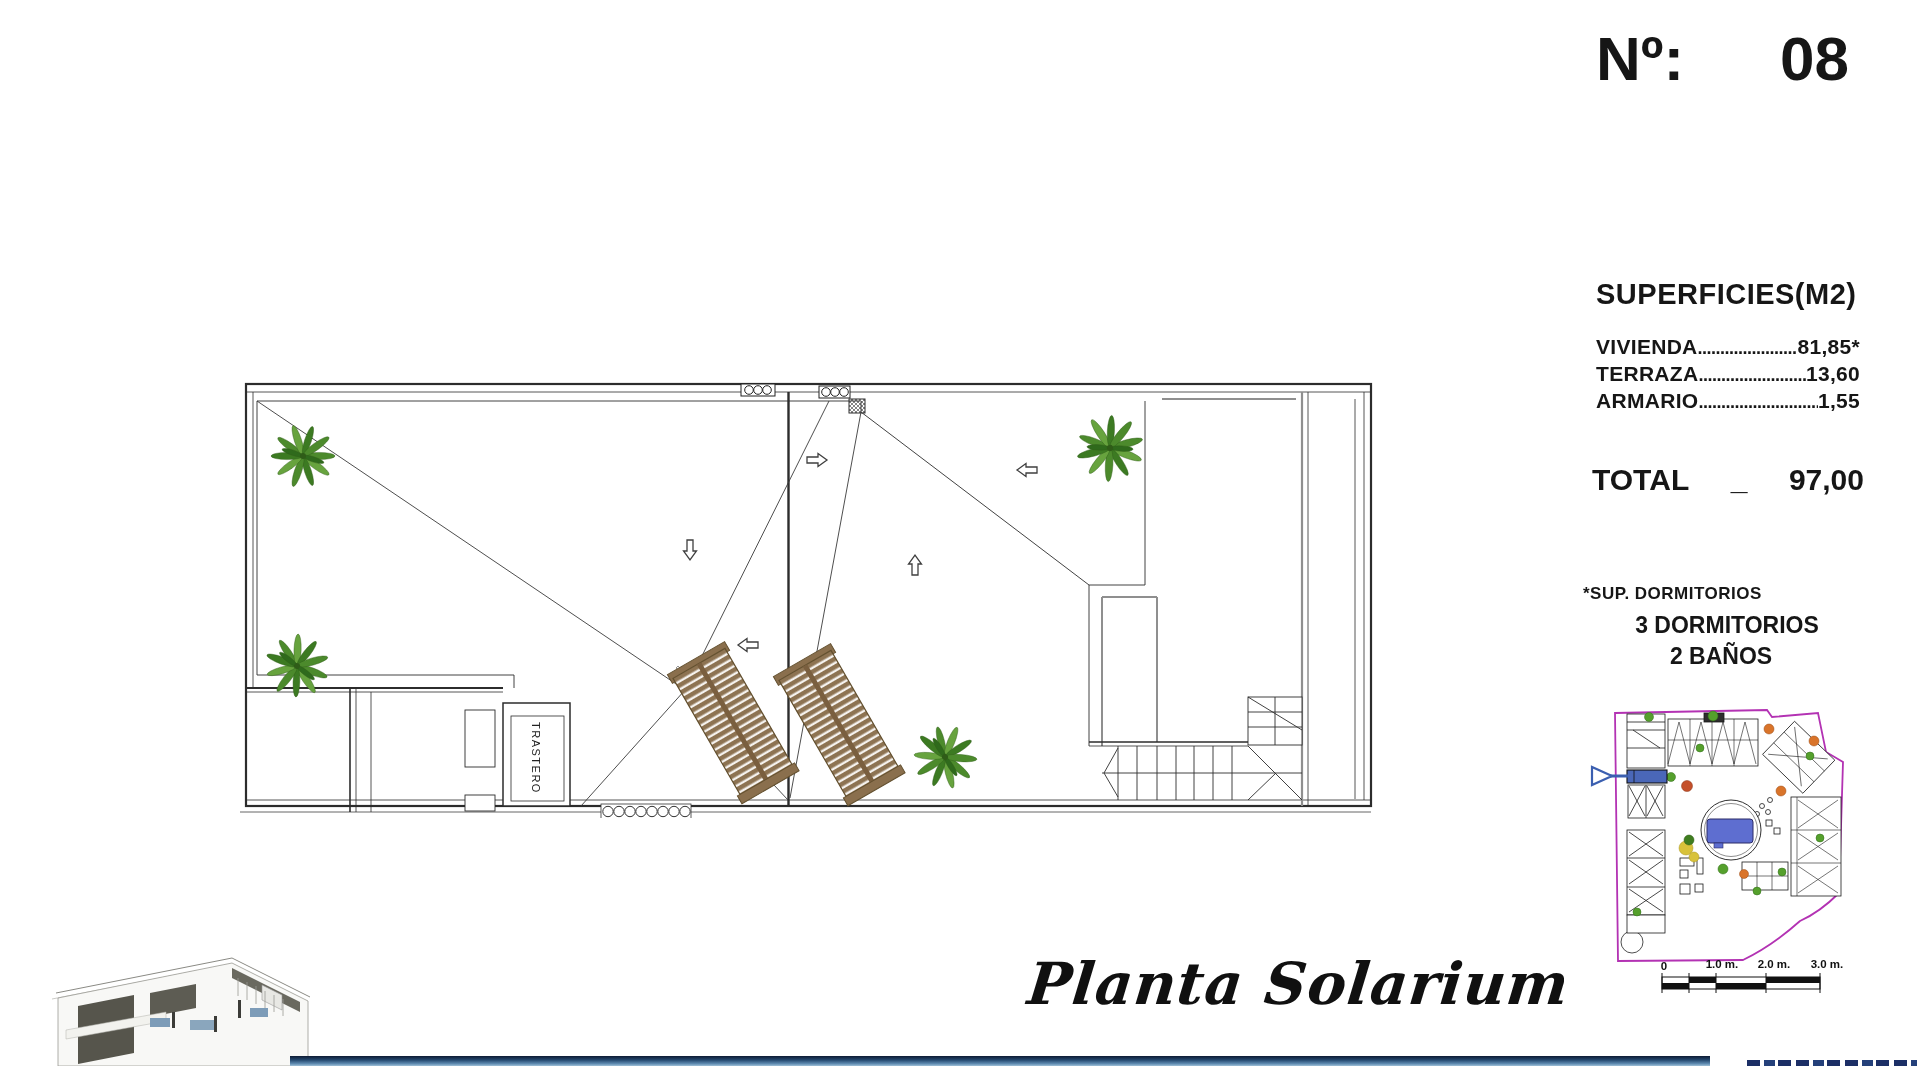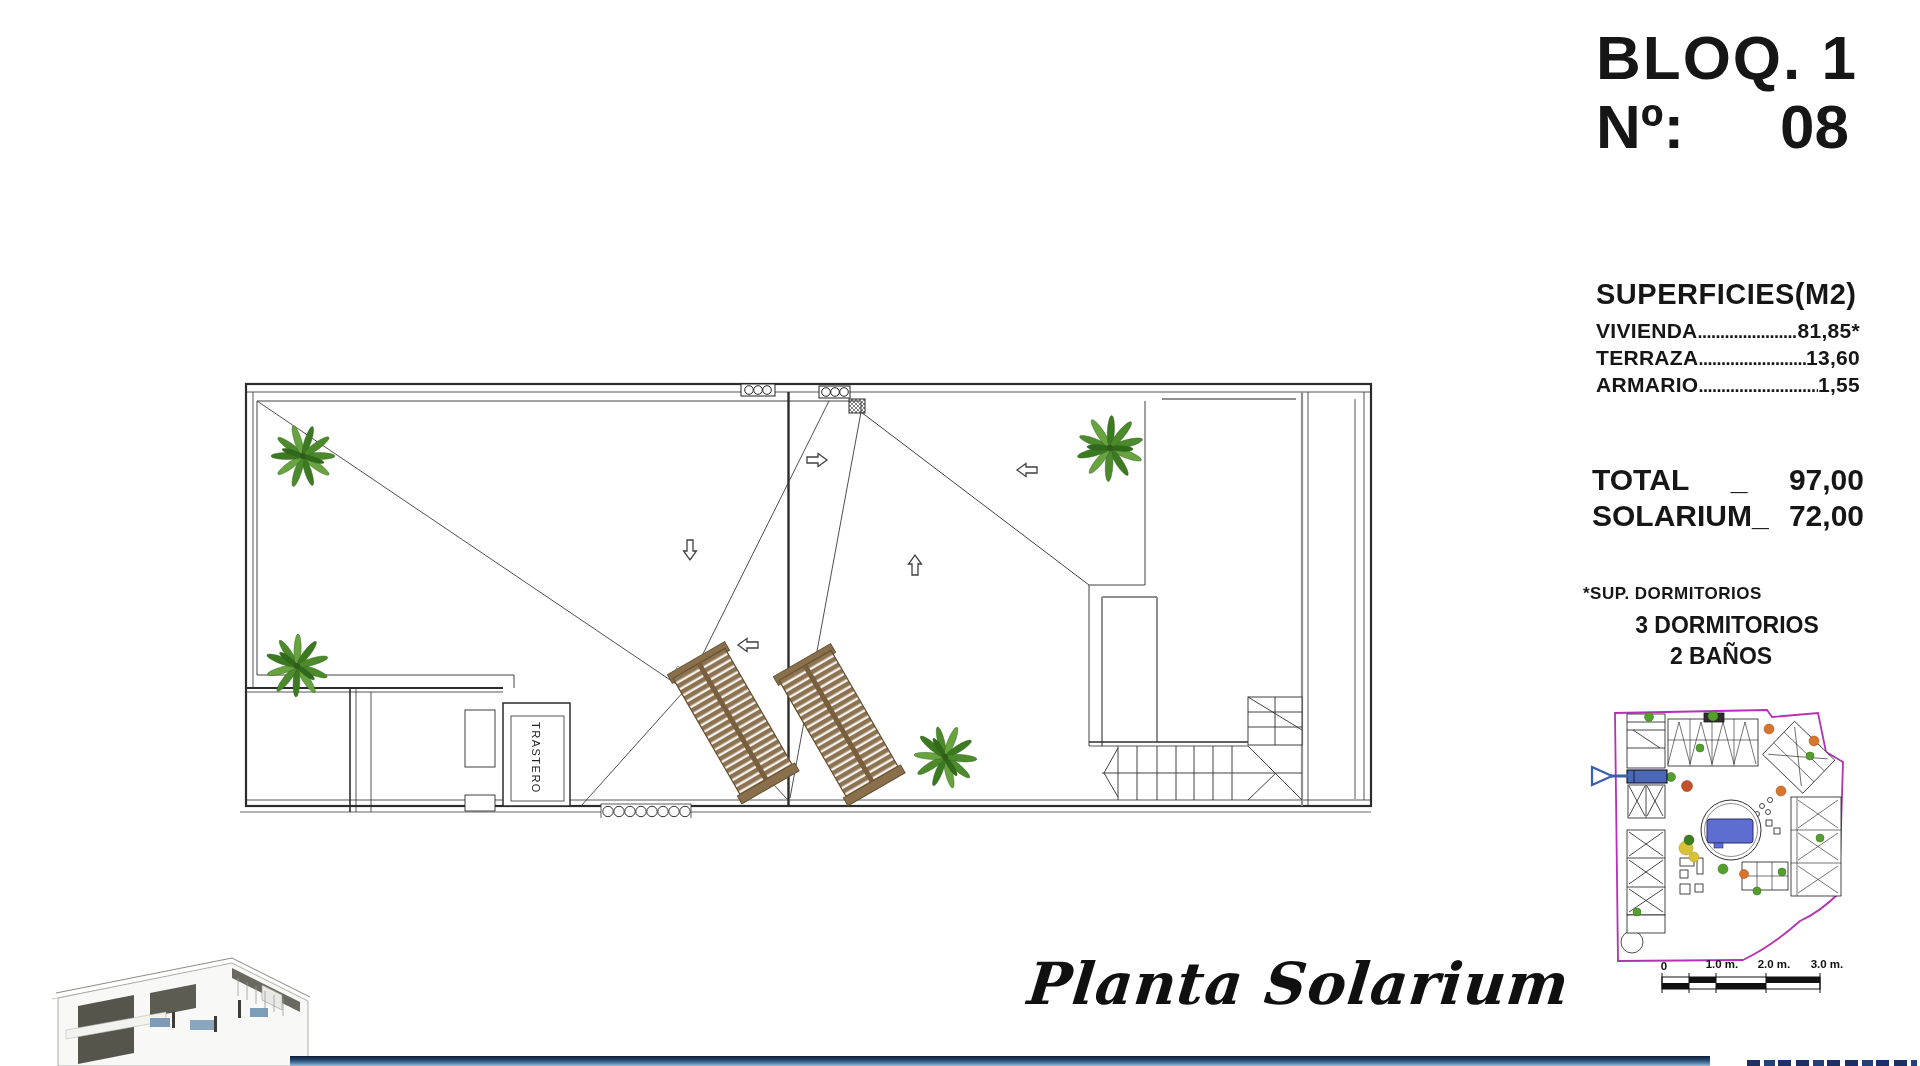--- a/index.html
+++ b/index.html
@@ -7,21 +7,21 @@
          font-family:"Liberation Sans",sans-serif;color:#161616;}
   .abs{position:absolute;}
 
   
   .title-block{left:1596px;top:24px;width:280px;}
   .bloq{font-size:62px;font-weight:bold;letter-spacing:2px;line-height:68px;white-space:nowrap;}
   .num-row{display:flex;align-items:baseline;gap:96px;font-size:62px;font-weight:bold;line-height:70px;}
 
   
   .surfaces{left:1596px;top:278px;width:264px;}
-  .surf-heading{font-size:29px;font-weight:bold;letter-spacing:0.5px;margin-bottom:7px;white-space:nowrap;}
+  .surf-heading{font-size:29px;font-weight:bold;letter-spacing:0.5px;margin-bottom:23px;white-space:nowrap;}
   .s-row{display:flex;align-items:baseline;font-size:21px;font-weight:bold;line-height:26px;letter-spacing:0.3px;justify-content:center;}
   .s-leader{flex:1;overflow:hidden;white-space:nowrap;font-size:18px;letter-spacing:-0.5px;}
   .totals{left:1592px;top:462px;width:272px;}
   .t-row{display:flex;justify-content:space-between;align-items:baseline;font-size:30px;font-weight:bold;line-height:36px;}
   .footnote{left:1583px;top:584px;font-size:17px;font-weight:bold;letter-spacing:0.5px;}
   .features{left:1596px;top:610px;width:262px;text-align:center;font-size:23px;font-weight:bold;line-height:31px;}
   .features .banos{padding-right:12px;}
 
   
   .caption{left:1028px;top:950px;width:470px;font-family:"DejaVu Serif",serif;
@@ -167,21 +167,20 @@
     <use href="#palm" transform="translate(303,456)"></use>
     <use href="#palm" transform="translate(297,666) rotate(20)"></use>
     <use href="#palm" transform="translate(1110,448) rotate(-15) scale(1.05)"></use>
     <use href="#palm" transform="translate(945,757) rotate(40)"></use>
 
     <use href="#lounger" transform="translate(734,724) rotate(-30)"></use>
     <use href="#lounger" transform="translate(840,726) rotate(-30)"></use>
   </svg>
 
   <div class="abs title-block">
-    <div class="bloq">BLOQ. 1</div>
     <div class="num-row">
       <span>Nº:</span>
       <span>08</span>
     </div>
   </div>
 
   <div class="abs surfaces">
     <div class="surf-heading">SUPERFICIES(M2)</div>
     <div class="s-row">
       <span>VIVIENDA</span>
@@ -198,24 +197,20 @@
       <span class="s-leader">........................................</span>
       <span>1,55</span>
     </div>
   </div>
 
   <div class="abs totals">
     <div class="t-row">
       <span>TOTAL</span>
       <span>_</span>
       <span>97,00</span>
-    </div>
-    <div class="t-row">
-      <span>SOLARIUM_</span>
-      <span>72,00</span>
     </div>
   </div>
 
   <div class="abs footnote">*SUP. DORMITORIOS</div>
 
   <div class="abs features">
     <div>3 DORMITORIOS</div>
     <div class="banos">2 BAÑOS</div>
   </div>
 

